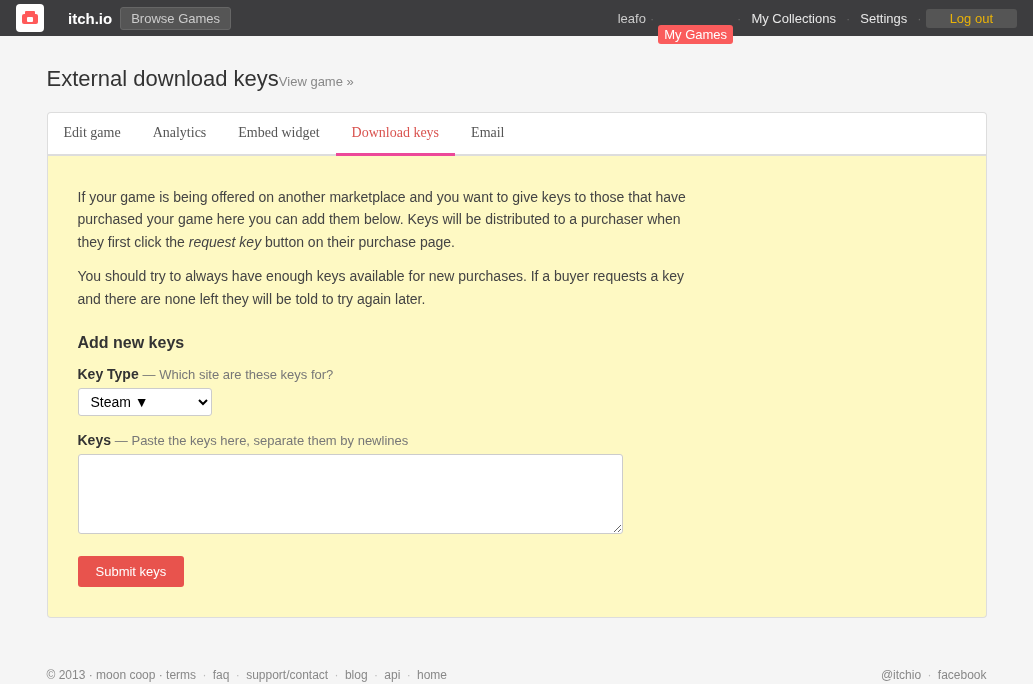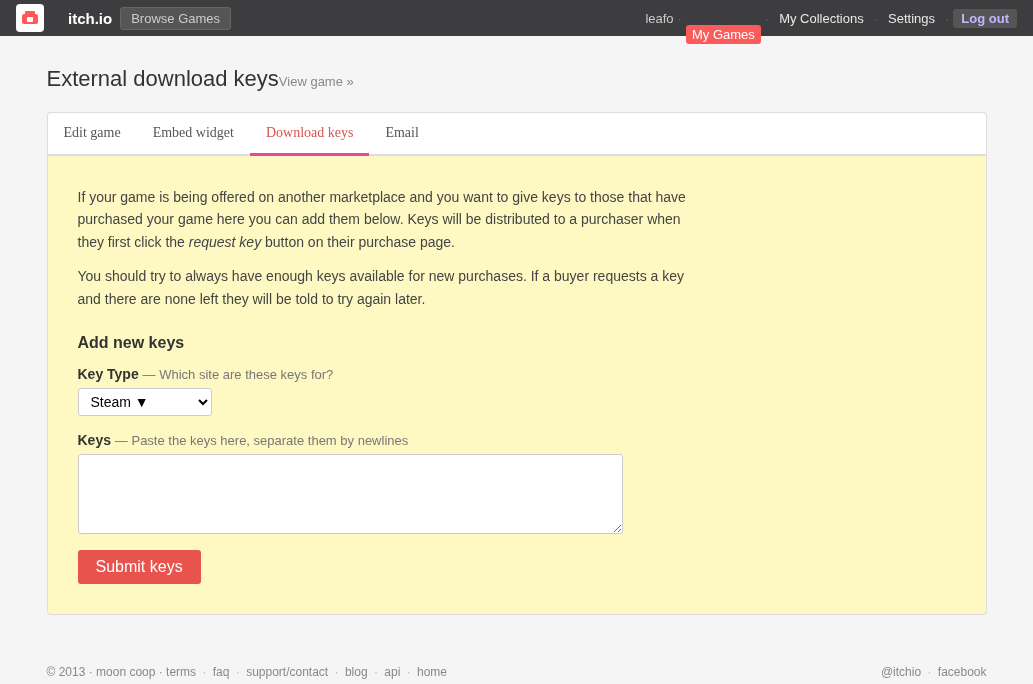--- a/index.html
+++ b/index.html
@@ -62,27 +62,26 @@
       padding: 2px 6px;
       border-radius: 3px;
     }
     #header-nav a.active {
       background: #fa5c5c;
       color: white;
       margin-top: 32px;
     }
     #header-nav .logout-btn {
       background: #555;
-      color: #c4b5fd;
+      color: #eab308;
       border: none;
-      padding: 2px 8px;
-      border-radius: 3px;
-      cursor: pointer;
-      font-size: 13px;
-      font-weight: bold;
+      padding: 2px 24px;
+      border-radius: 3px;
+      cursor: pointer;
+      font-size: 13px;
     }
 
     
     #main-container {
       max-width: 980px;
       margin: 0 auto;
       padding: 30px 20px;
     }
     #page-header {
       display: flex;
@@ -193,23 +192,23 @@
       display: block;
       margin-top: 6px;
     }
 
     #submit-btn {
       background: #e8534d;
       color: white;
       border: none;
       padding: 8px 18px;
       border-radius: 3px;
-      font-size: 16px;
-      cursor: pointer;
-      margin-top: 0;
+      font-size: 13px;
+      cursor: pointer;
+      margin-top: 6px;
     }
 
     
     #footer {
       text-align: center;
       padding: 20px;
       color: #888;
       font-size: 12px;
       display: flex;
       justify-content: space-between;
@@ -249,20 +248,21 @@
 </div>
 
 <div id="main-container">
   <div id="page-header">
     <h1 id="page-title">External download keys</h1>
     <a id="view-game-link" href="#">View game »</a>
   </div>
 
   <div id="tabs">
     <a class="tab" href="#">Edit game</a>
+    <a class="tab" href="#">Analytics</a>
     <a class="tab" href="#">Embed widget</a>
     <a class="tab active" href="#">Download keys</a>
     <a class="tab" href="#">Email</a>
   </div>
 
   <div id="content-area">
     <div id="description-text">
       <p>
         <span>If your game is being offered on another marketplace and you want to give keys to those that have purchased your game here you can add them below. Keys will be distributed to a purchaser when they first click the </span><em>request key</em><span> button on their purchase page.</span>
       </p>

